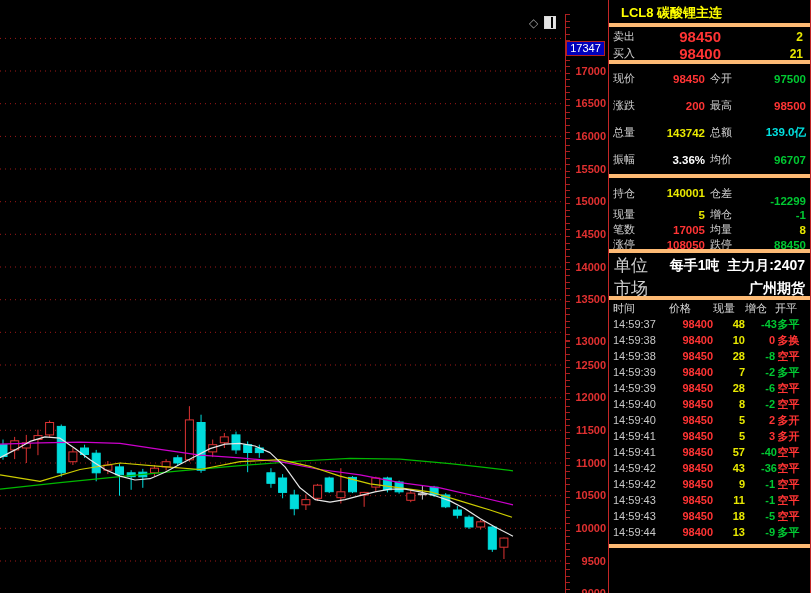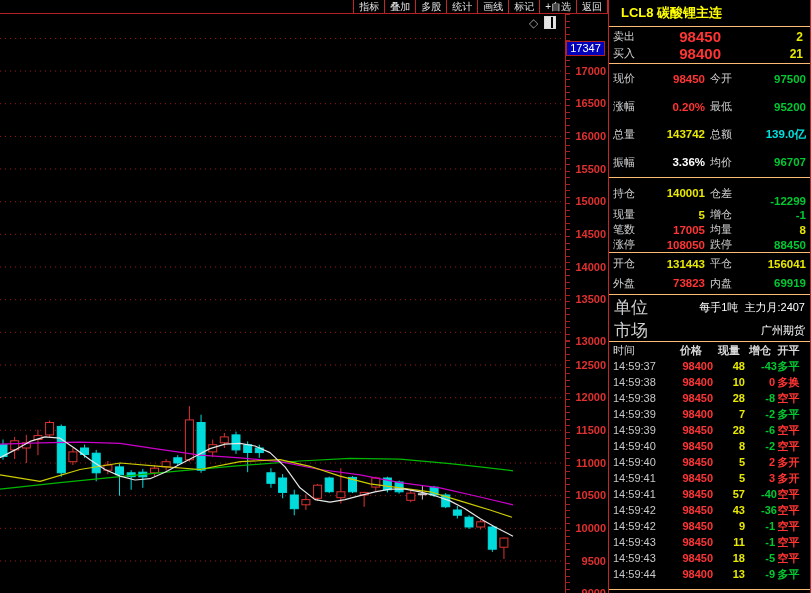--- a/index.html
+++ b/index.html
@@ -20,45 +20,45 @@
   
   .y-axis{position:absolute;left:565px;top:14px;width:43px;height:579px;border-left:1px solid #b52020;overflow:hidden;background:#000;}
   .y-axis::before{content:"";position:absolute;left:0;top:0;width:4px;height:100%;
       background:repeating-linear-gradient(to bottom,#a82020 0 1px,transparent 1px 6.53px);}
   .ax-label{position:absolute;right:3px;width:38px;text-align:right;color:#e03030;font-size:11px;font-weight:bold;line-height:13px;}
   .ax-marker{position:absolute;left:0;width:37px;height:13px;line-height:13px;text-align:center;
       background:#0000bb;color:#fff;font-size:11px;border:1px solid #b52020;z-index:3;}
   
   .panel{position:absolute;left:608px;top:0;width:203px;height:593px;box-sizing:border-box;
       border-left:1px solid #c22626;border-right:1px solid #c22626;background:#000;}
-  .sec{box-sizing:border-box;border-bottom:1px solid #fdba74;overflow:hidden;}
+  .sec{box-sizing:border-box;border-bottom:4px solid #fdba74;overflow:hidden;}
   .p-title{height:27px;line-height:26px;padding-left:12px;color:#ffff00;font-weight:bold;font-size:13px;}
   .order-book{height:37px;display:flex;flex-direction:column;justify-content:space-around;padding:1px 4px;}
   .ob-row{display:grid;grid-template-columns:40px 68px 1fr;align-items:center;}
   .ob-label{color:#d0d0d0;font-size:11px;}
   .ob-price{color:#ff3434;font-weight:bold;font-size:15px;text-align:right;}
   .ob-size{color:#e8e800;font-weight:bold;font-size:12px;text-align:right;padding-right:3px;}
   .pair-sec{display:flex;flex-direction:column;justify-content:space-around;padding:1px 0;}
   .sec-quote{height:114px;}
   .sec-pos{height:75px;}
   .sec-oc{height:42px;}
   .pg-row{display:grid;grid-template-columns:36px 56px 44px 1fr;align-items:center;padding:0 4px;}
   .pg-label{color:#d0d0d0;font-size:11px;}
   .pg-label2{padding-left:5px;}
   .pg-val{font-size:11.5px;font-weight:bold;text-align:right;}
   .sec-info{height:47px;display:flex;flex-direction:column;justify-content:space-around;padding:1px 5px;}
   .info-row{display:flex;justify-content:space-between;align-items:center;}
   .info-label{color:#d0d0d0;font-size:17px;}
-  .info-val{color:#ffffff;font-size:11px;font-weight:normal;white-space:pre;}
+  .info-val{color:#ffffff;font-size:14px;font-weight:bold;white-space:pre;}
   .sec-tape{height:248px;padding:0;}
   .tape-header,.tape-row{display:grid;grid-template-columns:56px 44px 32px 30px 1fr;align-items:center;
       height:16px;padding:0 8px 0 4px;font-size:11px;}
   .tape-header{color:#d8d8d8;}
   .tp-c{white-space:nowrap;}
-  .tp-h1,.tp-h2,.tp-h3,.tp-h4{text-align:center;font-weight:bold;}
+  .tp-h1,.tp-h2,.tp-h3,.tp-h4{text-align:left;}
   .tp-time{color:#c8c8c8;}
   .tp-price{color:#ff3434;font-weight:bold;text-align:right;}
   .tp-vol{color:#e8e800;font-weight:bold;text-align:right;}
   .tp-chg{font-weight:bold;text-align:right;margin-left:16px;}
   .tp-dir{font-weight:bold;text-align:center;}
 </style>
 </head>
 <body>
 
 <div class="window">
@@ -258,32 +258,20 @@
           <line x1="503.95" x2="503.95" y1="537.5" y2="559.0" stroke="#dd3333" stroke-width="1"></line>
           <rect x="499.9" y="538.1" width="8" height="9.1" fill="#000" stroke="#dd3333"></rect>
         </g>
         <polyline points="0,489.1 60,482.6 120,476.7 180,470.8 240,465.6 300,461.0 350,458.4 400,459.1 450,463.7 480,466.9 513,470.8" fill="none" stroke="#00b800" stroke-width="1.2" stroke-linejoin="round"></polyline>
         <polyline points="0,444.1 40,442.8 80,442.1 120,443.4 160,449.3 200,455.2 240,457.8 280,461.7 320,469.5 360,474.8 400,482.6 440,487.8 480,497.0 513,504.8" fill="none" stroke="#cc00cc" stroke-width="1.2" stroke-linejoin="round"></polyline>
         <polyline points="0,474.8 40,481.3 80,469.5 120,463.0 160,466.3 200,469.5 240,461.7 280,459.7 310,466.3 340,476.1 370,483.9 400,487.8 430,491.8 460,500.9 490,510.0 512,517.2" fill="none" stroke="#cdcd00" stroke-width="1.2" stroke-linejoin="round"></polyline>
         <polyline points="0,457.8 15,449.9 30,441.4 45,436.9 60,438.2 75,448.6 90,459.7 105,469.5 120,476.1 135,480.0 150,478.7 165,472.2 180,464.3 195,456.5 210,448.6 225,444.1 240,443.4 255,446.0 270,452.6 285,466.9 300,487.8 315,499.6 330,502.2 345,499.6 360,495.7 375,491.8 390,489.1 405,489.1 420,491.8 435,495.7 450,500.9 465,508.7 480,518.5 495,527.0 513,536.2" fill="none" stroke="#e6e6e6" stroke-width="1.2" stroke-linejoin="round"></polyline>
       </svg>
   </div>
 
-  <div class="topbar">
-    <div class="toolbar">
-        <div class="tb-btn">指标</div>
-        <div class="tb-btn">叠加</div>
-        <div class="tb-btn">多股</div>
-        <div class="tb-btn">统计</div>
-        <div class="tb-btn">画线</div>
-        <div class="tb-btn">标记</div>
-        <div class="tb-btn">+自选</div>
-        <div class="tb-btn">返回</div>
-      </div>
-  </div>
 
   <div class="chart-icons">
     <span class="icon-diamond">◇</span>
     <span class="icon-split"></span>
   </div>
 
   <div class="y-axis">
       <div class="ax-label" style="top: 50.525px;">17000</div>
       <div class="ax-label" style="top: 83.19px;">16500</div>
       <div class="ax-label" style="top: 115.855px;">16000</div>
@@ -321,24 +309,24 @@
     </div>
 
     <div class="sec pair-sec sec-quote">
         <div class="pg-row">
           <div class="pg-label">现价</div>
           <div class="pg-val" style="color: rgb(255, 52, 52);">98450</div>
           <div class="pg-label pg-label2">今开</div>
           <div class="pg-val" style="color: rgb(0, 200, 50); text-align: right;">97500</div>
         </div>
         <div class="pg-row">
-          <div class="pg-label">涨幅</div>
-          <div class="pg-val" style="color: rgb(255, 52, 52);">0.20%</div>
-          <div class="pg-label pg-label2">最低</div>
-          <div class="pg-val" style="color: rgb(0, 200, 50);">95200</div>
+          <div class="pg-label">涨跌</div>
+          <div class="pg-val" style="color: rgb(255, 52, 52);">200</div>
+          <div class="pg-label pg-label2">最高</div>
+          <div class="pg-val" style="color: rgb(255, 52, 52);">98500</div>
         </div>
         <div class="pg-row">
           <div class="pg-label">总量</div>
           <div class="pg-val" style="color: rgb(232, 232, 0);">143742</div>
           <div class="pg-label pg-label2">总额</div>
           <div class="pg-val" style="color: rgb(0, 224, 224);">139.0亿</div>
         </div>
         <div class="pg-row">
           <div class="pg-label">振幅</div>
           <div class="pg-val" style="color: rgb(255, 255, 255);">3.36%</div>
@@ -363,34 +351,20 @@
           <div class="pg-label">笔数</div>
           <div class="pg-val" style="color: rgb(255, 52, 52);">17005</div>
           <div class="pg-label pg-label2">均量</div>
           <div class="pg-val" style="color: rgb(232, 232, 0);">8</div>
         </div>
         <div class="pg-row">
           <div class="pg-label">涨停</div>
           <div class="pg-val" style="color: rgb(255, 52, 52);">108050</div>
           <div class="pg-label pg-label2">跌停</div>
           <div class="pg-val" style="color: rgb(0, 200, 50);">88450</div>
-        </div>
-      </div>
-    <div class="sec pair-sec sec-oc">
-        <div class="pg-row">
-          <div class="pg-label">开仓</div>
-          <div class="pg-val" style="color: rgb(232, 232, 0);">131443</div>
-          <div class="pg-label pg-label2">平仓</div>
-          <div class="pg-val" style="color: rgb(232, 232, 0);">156041</div>
-        </div>
-        <div class="pg-row">
-          <div class="pg-label">外盘</div>
-          <div class="pg-val" style="color: rgb(255, 52, 52);">73823</div>
-          <div class="pg-label pg-label2">内盘</div>
-          <div class="pg-val" style="color: rgb(0, 200, 50);">69919</div>
         </div>
       </div>
 
     <div class="sec sec-info">
       <div class="info-row">
         <span class="info-label">单位</span>
         <span class="info-val">每手1吨  主力月:2407</span>
       </div>
       <div class="info-row">
         <span class="info-label">市场</span>

